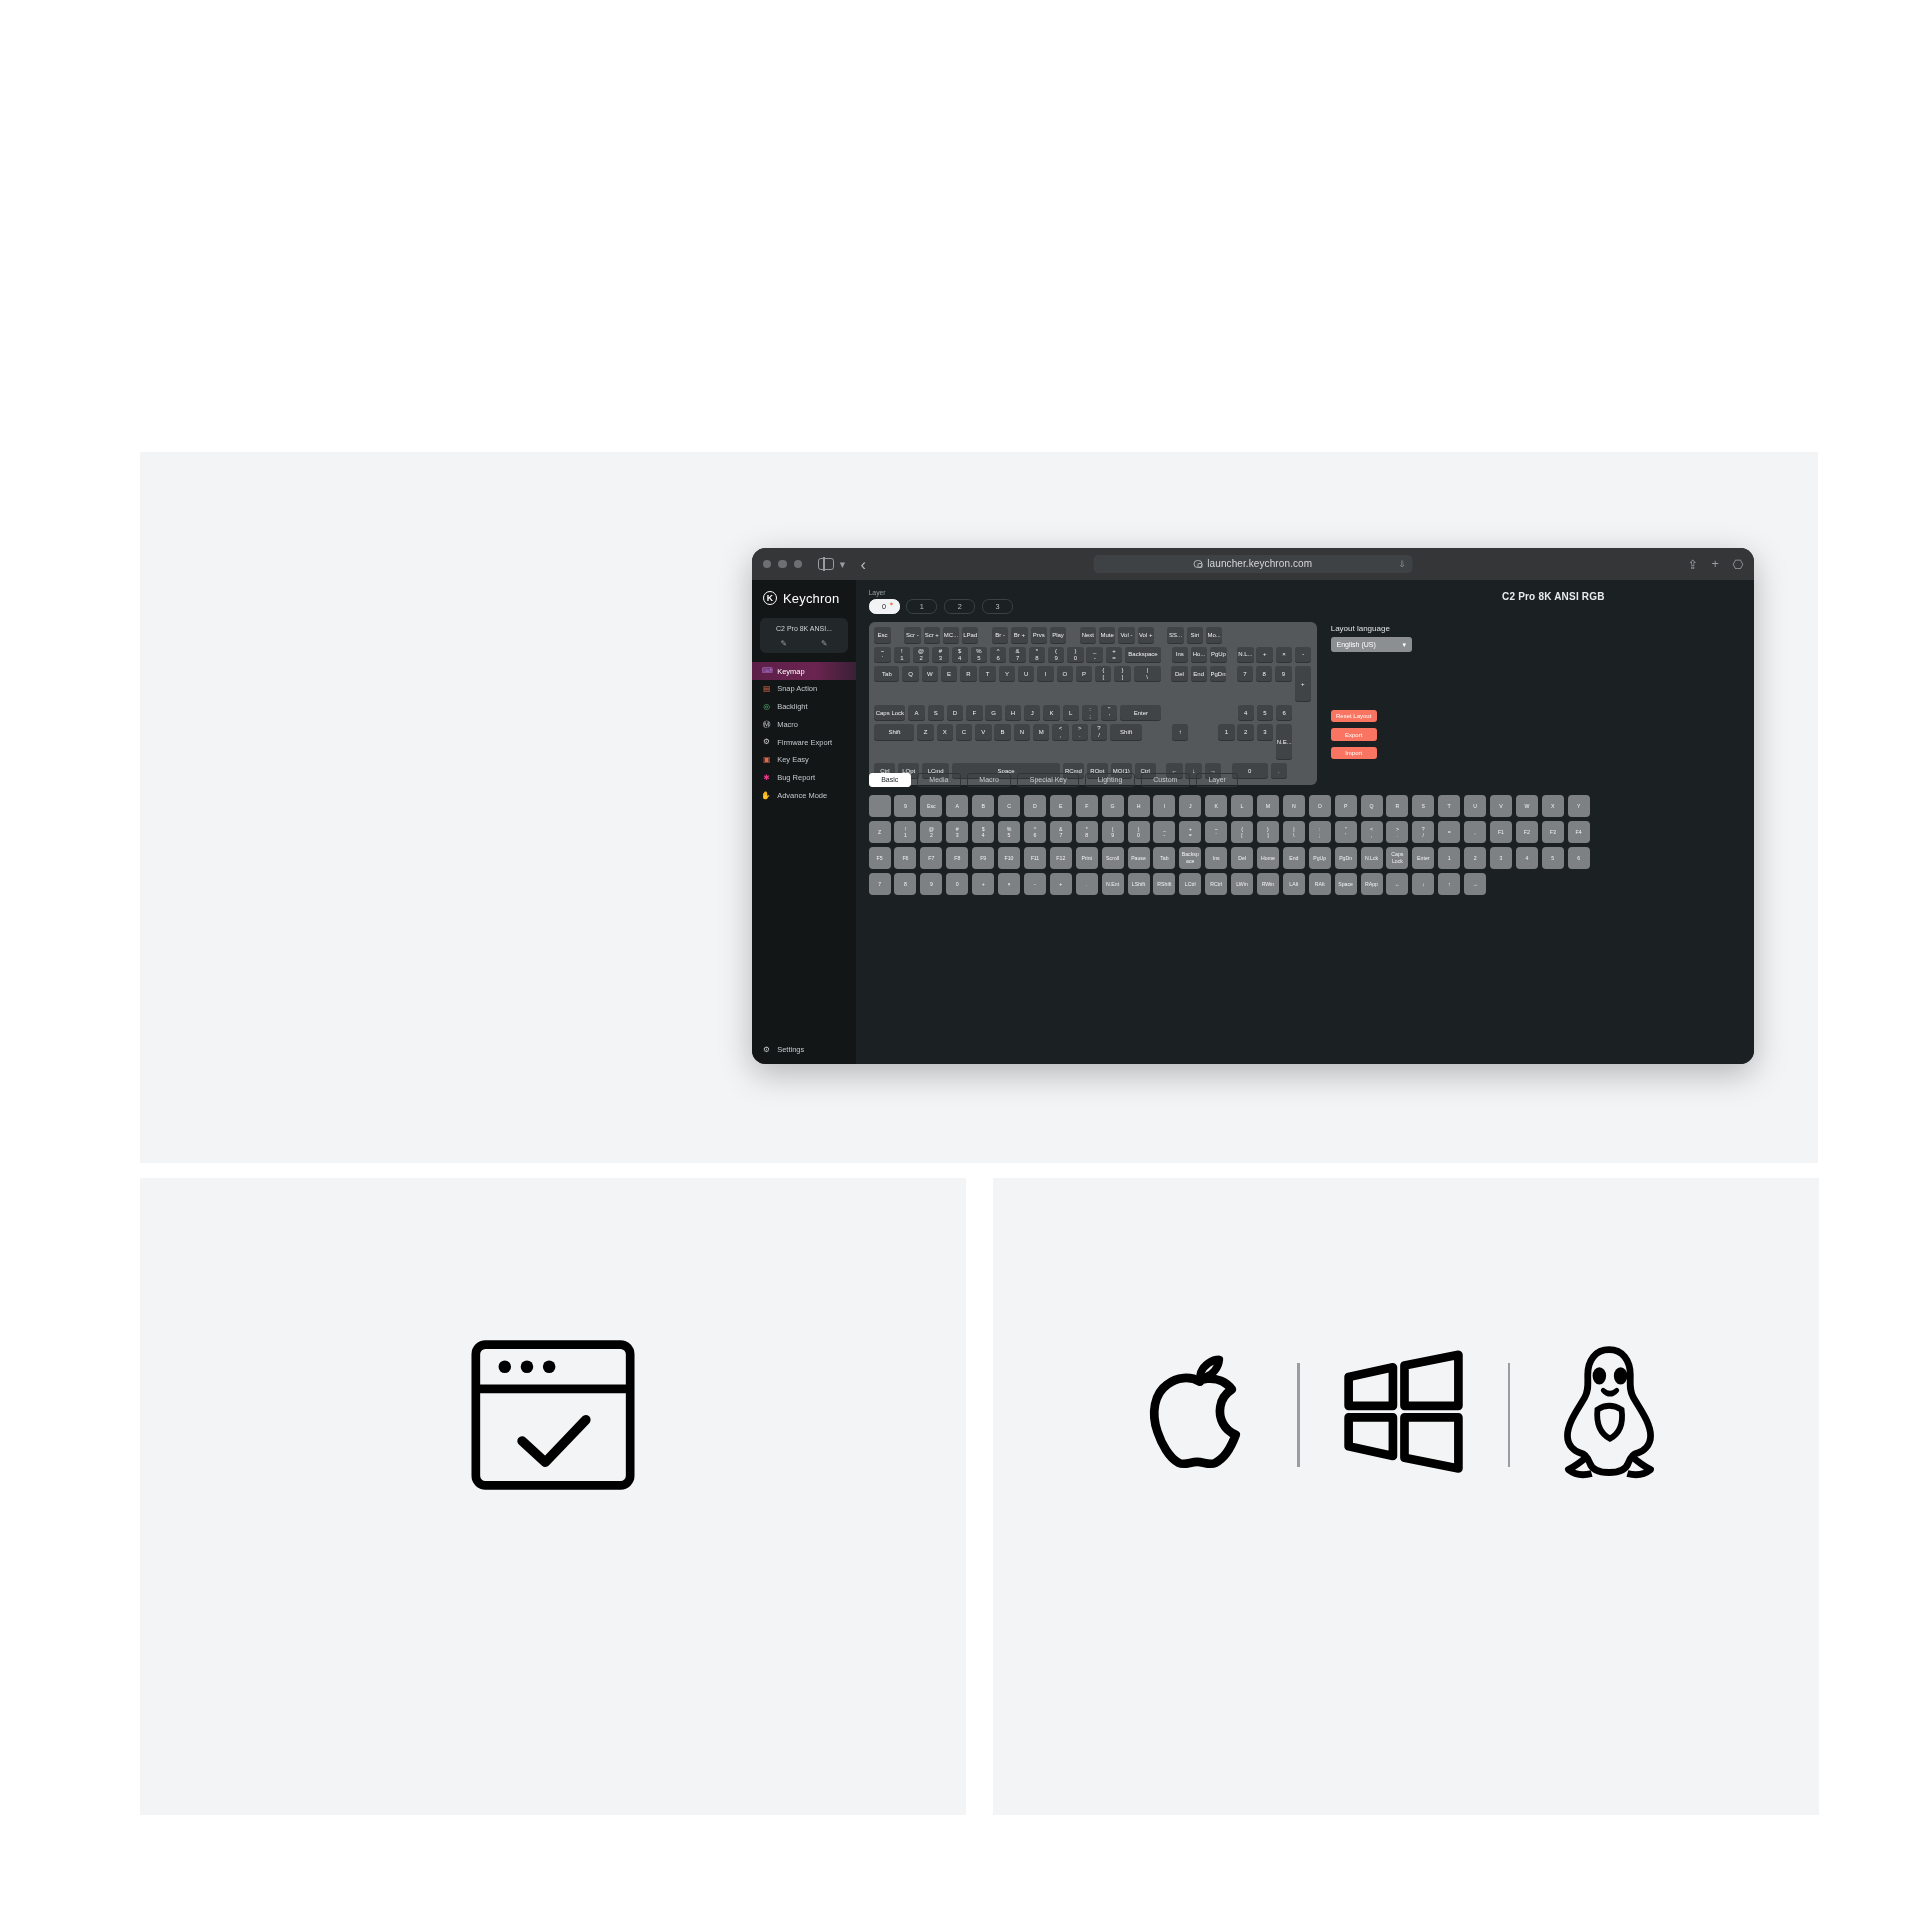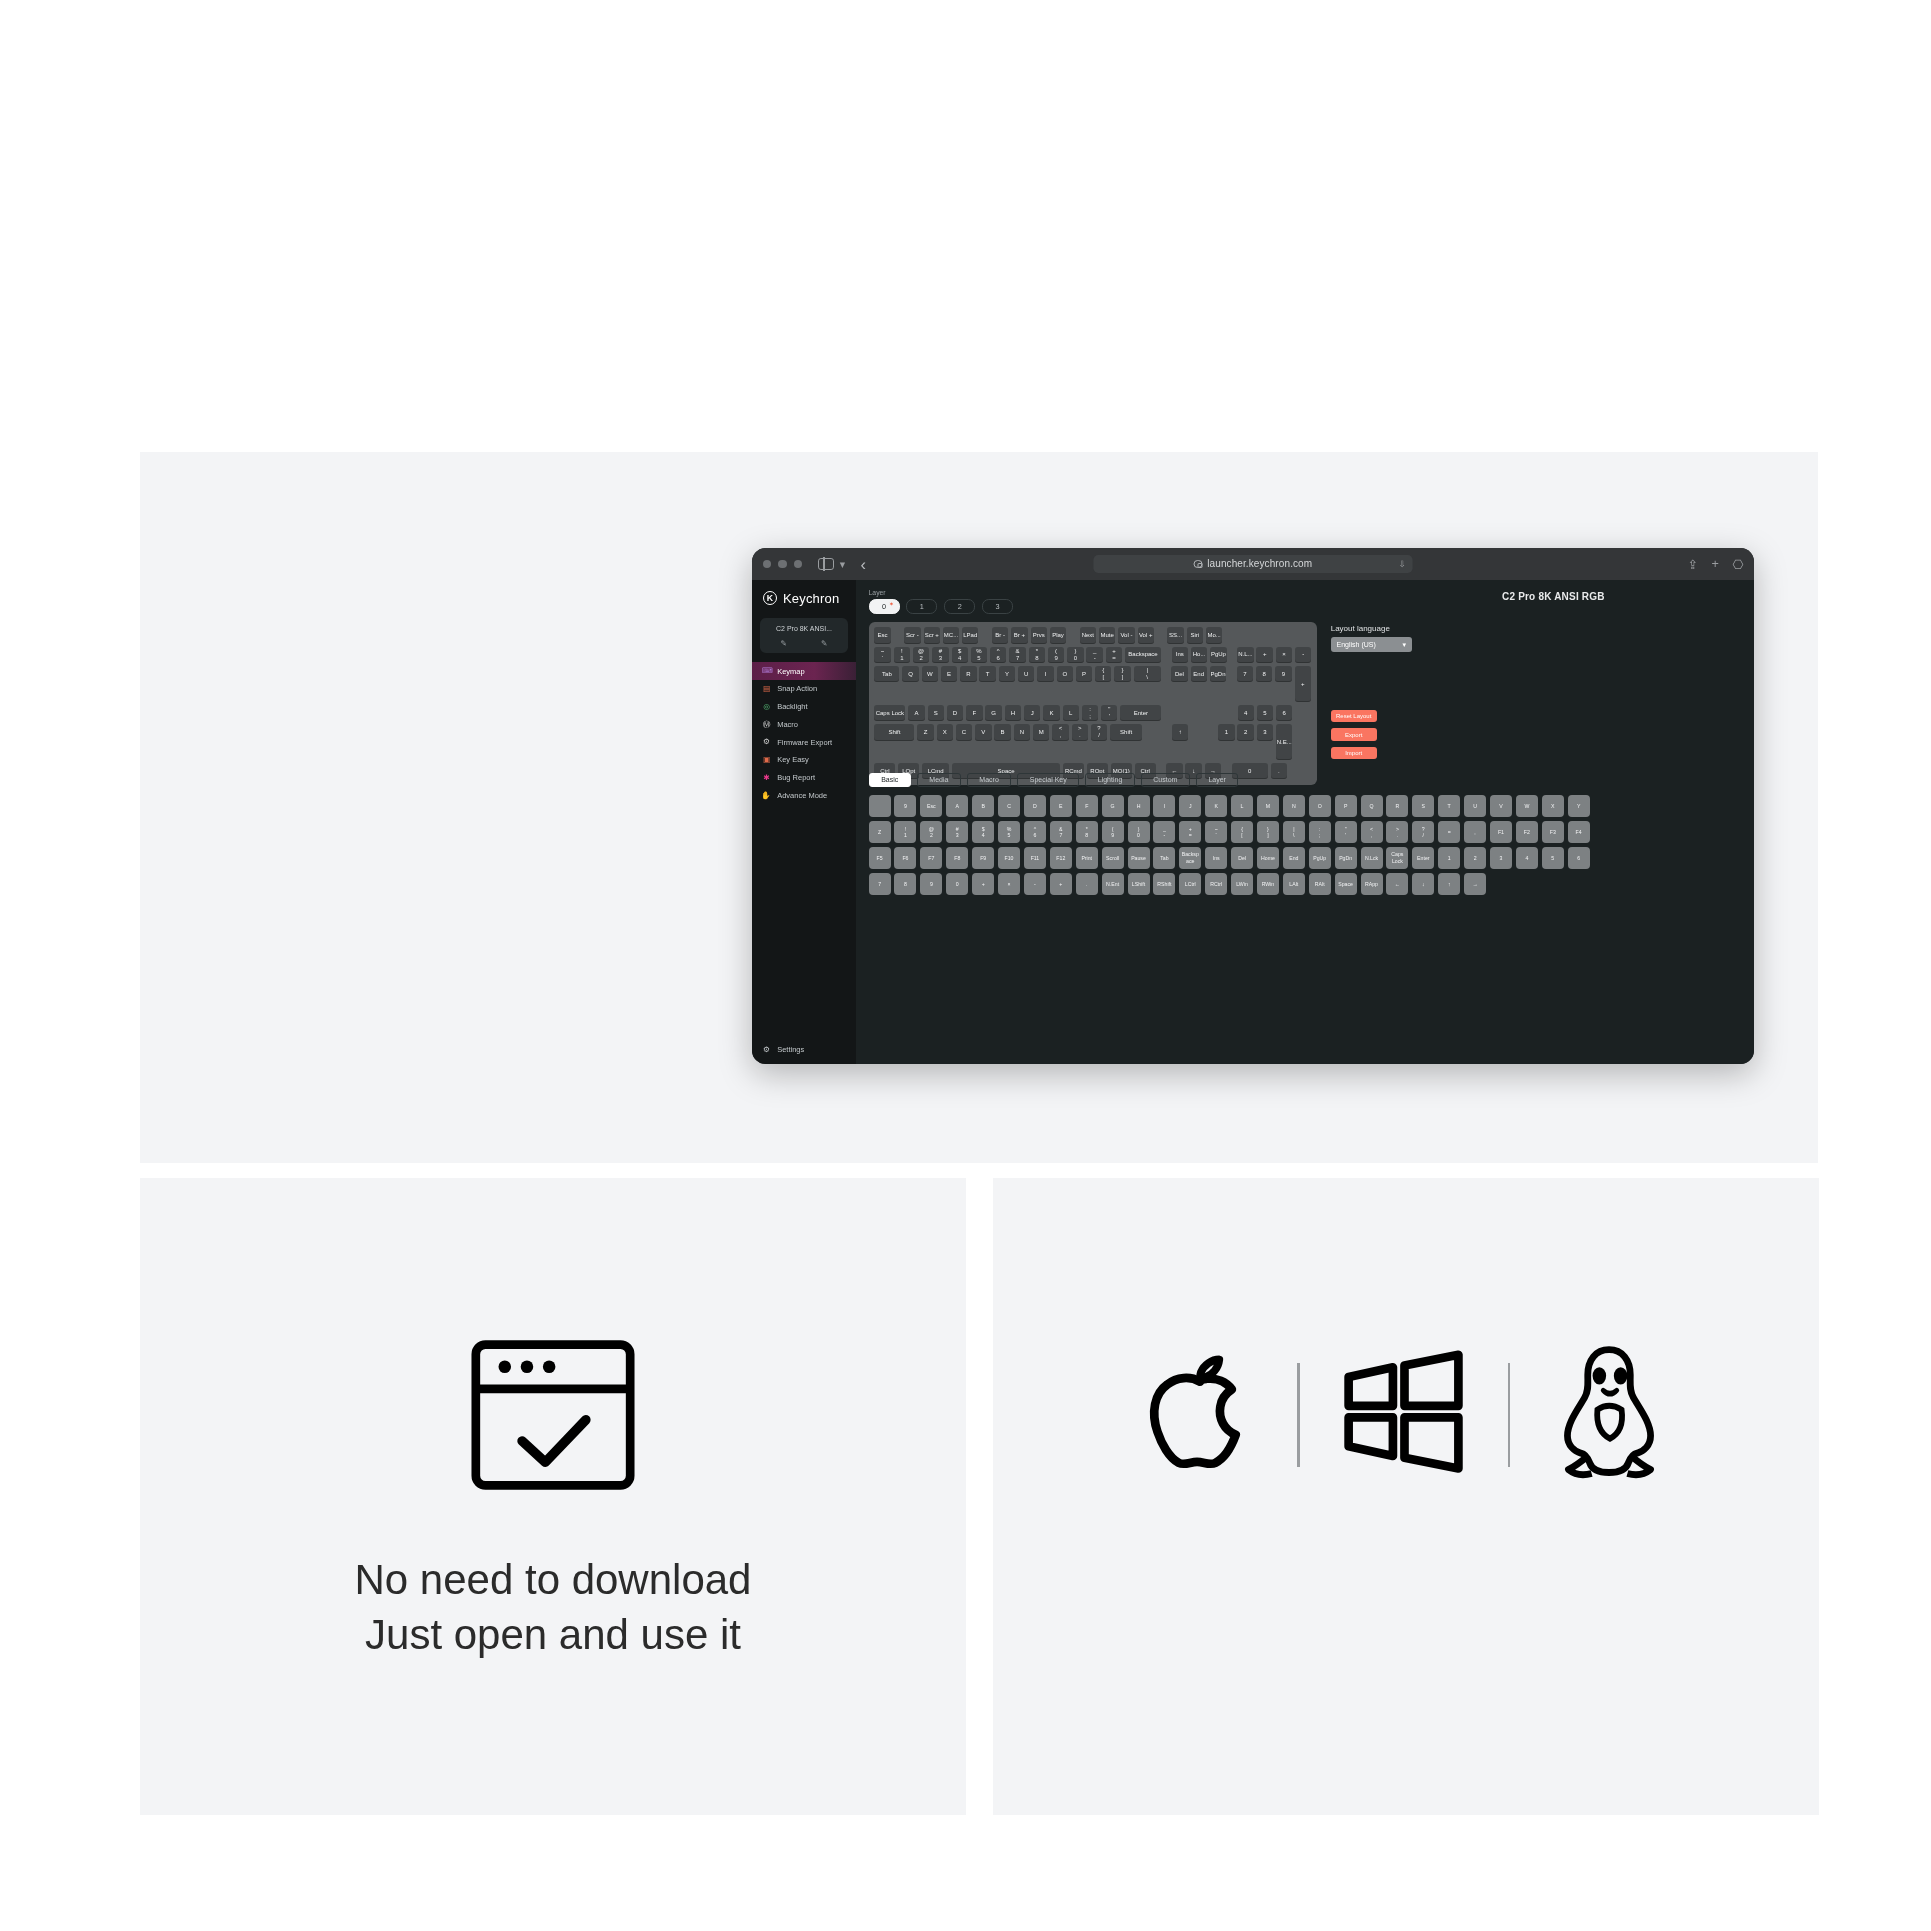--- a/index.html
+++ b/index.html
@@ -1051,24 +1051,20 @@
   <div class="card" id="card-dl"></div>
   <div class="icon-row" style="left:140px; top:1323px; width:826px; height:183px;">
     <svg width="174" height="164" viewBox="0 0 180 170" fill="none">
       <rect x="10" y="12" width="160" height="146" rx="10" stroke="#000" stroke-width="9"></rect>
       <line x1="10" y1="58" x2="170" y2="58" stroke="#000" stroke-width="9"></line>
       <circle cx="40" cy="35" r="6.5" fill="#000"></circle>
       <circle cx="63" cy="35" r="6.5" fill="#000"></circle>
       <circle cx="86" cy="35" r="6.5" fill="#000"></circle>
       <path d="M58 112 L82 134 L124 90" stroke="#000" stroke-width="10" stroke-linecap="round" stroke-linejoin="round"></path>
     </svg>
-  </div>
-  <div class="bc-caption" id="dl-caption" style="left:140px; width:826px;">
-    <span>No need to download</span><br>
-    <span>Just open and use it</span>
   </div>
 
   <div class="card" id="card-os"></div>
   <div class="icon-row" style="left:993px; top:1323px; width:826px; height:183px;">
     <svg width="116" height="140" viewBox="0 0 120 145">
       <path d="M60 38c-10-6-24-5-34 3C13 50 9 70 16 90c4 12 12 27 22 32 6 3 12-1 19-1s13 4 19 1c10-5 17-18 21-29-12-5-18-17-16-29 1-8 6-14 12-18-6-8-16-12-26-11-3 0-5 1-7 2z" fill="none" stroke="#000" stroke-width="9" stroke-linejoin="round"></path>
       <path d="M66 33c7-2 13-9 14-18-8 0-16 6-19 13-1 3-1 6 0 8 2 0 4-1 5-3z" fill="none" stroke="#000" stroke-width="8" stroke-linejoin="round"></path>
     </svg>
     <div class="vdiv"></div>
     <svg width="130" height="130" viewBox="0 0 135 135">

